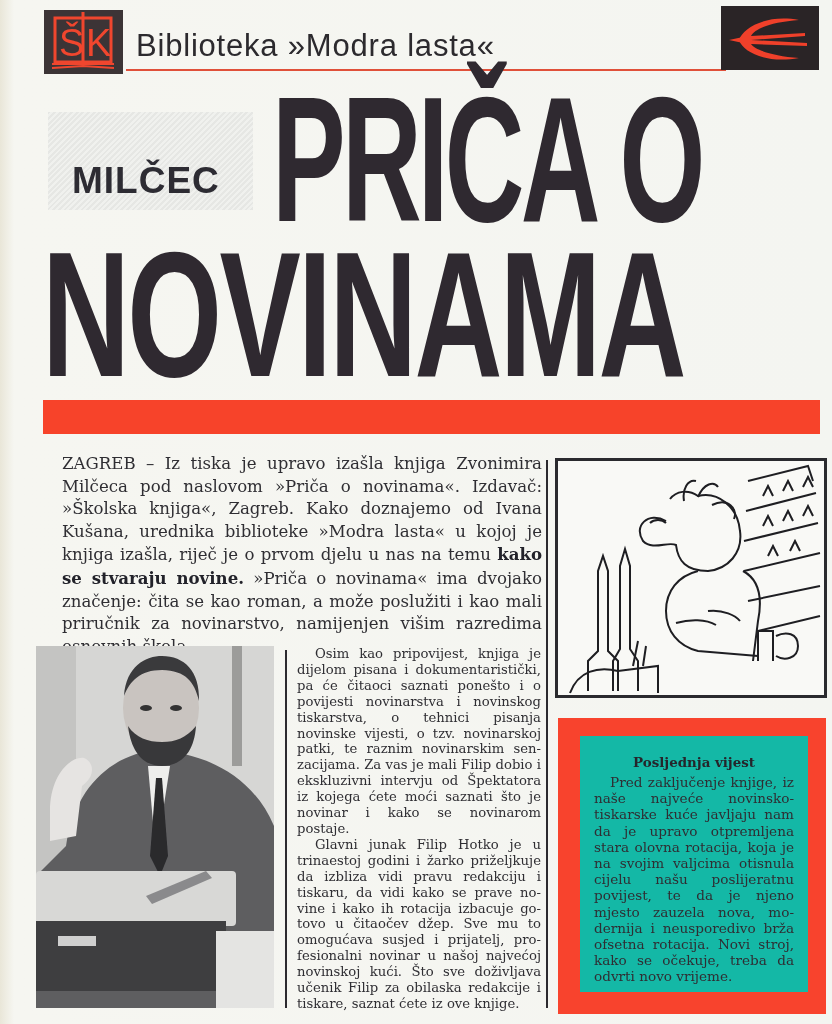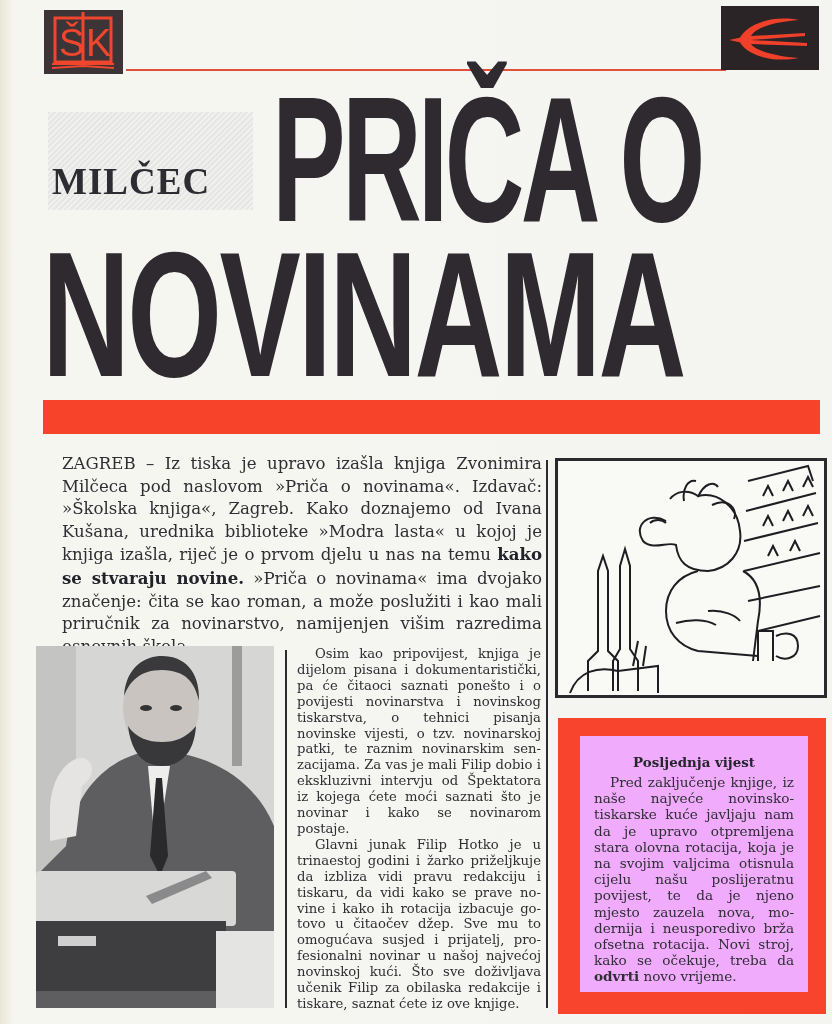--- a/index.html
+++ b/index.html
@@ -16,21 +16,21 @@
     .logo-sk { position: absolute; left: 44px; top: 10px; width: 79px; height: 64px; background: #3c3436; }
     .logo-sk svg { width: 100%; height: 100%; }
     .series { position: absolute; left: 136px; top: 28px; font-family: "Liberation Sans", sans-serif; font-size: 31px; color: #2c2a2e; letter-spacing: 0.8px; white-space: nowrap; }
     .header-rule { position: absolute; left: 126px; top: 69px; width: 600px; height: 2px; background: #e0503a; }
     .logo-swallow { position: absolute; left: 721px; top: 6px; width: 98px; height: 64px; background: #2a2426; }
     .logo-swallow svg { width: 100%; height: 100%; }
 
     
     .author { position: absolute; left: 48px; top: 112px; width: 205px; height: 98px; background: repeating-linear-gradient(135deg,#e6e7e4 0 2px,#f0f1ee 2px 4px); }
     .author-first { position: absolute; left: 68px; top: 126px; font-family: "Liberation Sans", sans-serif; font-weight: bold; font-size: 24px; letter-spacing: 2px; color: #2d2c33; }
-    .author-last { position: absolute; left: 52px; top: 160px; font-family: Liberation Serif, serif; font-weight: bold; font-size: 37px; letter-spacing: 1px; color: #2d2c33; }
+    .author-last { position: absolute; left: 72px; top: 160px; font-family: Liberation Sans, sans-serif; font-weight: bold; font-size: 37px; letter-spacing: 1px; color: #2d2c33; }
 
     
     .title-line1 { position: absolute; left: 272px; top: 80px; font-family: "Liberation Sans", sans-serif; font-weight: bold; font-size: 178px; line-height: 160px; color: #2f2930; letter-spacing: -6px; transform: scaleX(0.62); transform-origin: left top; white-space: nowrap; }
     .title-line2 { position: absolute; left: 42px; top: 240px; font-family: "Liberation Sans", sans-serif; font-weight: bold; font-size: 178px; line-height: 150px; color: #2f2930; letter-spacing: -4px; transform: scaleX(0.685); transform-origin: left top; white-space: nowrap; }
 
     .red-bar { position: absolute; left: 43px; top: 400px; width: 777px; height: 34px; background: #f7432a; }
 
     
     .lead { position: absolute; left: 62px; top: 453px; width: 480px; font-size: 16.6px; line-height: 22.6px; text-align: justify; color: #2f2e33; hyphens: manual; }
     .lead b { font-weight: bold; color: #22222a; }
@@ -44,39 +44,40 @@
     .col-rule { position: absolute; left: 285px; top: 650px; width: 2px; height: 358px; background: #2c2a2f; }
     .col2 { position: absolute; left: 297px; top: 646px; width: 244px; font-size: 13.2px; line-height: 15.9px; text-align: justify; color: #2f2e33; }
     .col2 p { text-indent: 18px; }
 
     
     .cartoon { position: absolute; left: 555px; top: 458px; width: 272px; height: 240px; border: 3px solid #2a2a2e; background: #f9f9f6; }
     .cartoon svg { width: 100%; height: 100%; }
 
     
     .news-box { position: absolute; left: 558px; top: 718px; width: 268px; height: 296px; background: #f8432d; padding: 18px 18px 22px 22px; }
-    .news-inner { background: #f0abfc; width: 100%; height: 100%; padding: 18px 14px 0 14px; }
+    .news-inner { background: #14b8a6; width: 100%; height: 100%; padding: 18px 14px 0 14px; }
     .news-title { font-size: 13.4px; font-weight: bold; text-align: center; margin-bottom: 4px; color: #25252b; }
     .news-body { font-size: 13.6px; line-height: 16.2px; text-align: justify; color: #2f2e33; text-indent: 16px; }
-    .news-body b { font-weight: bold; margin-top: 39px; }
+    .news-body b { font-weight: normal; margin-top: 39px; }
   </style>
 </head>
 <body>
 
 <div class="page">
 
   <div class="logo-sk">
     <svg viewBox="0 0 79 64">
       <rect x="11" y="8" width="56" height="44" fill="none" stroke="#f0462e" stroke-width="3"></rect>
       <line x1="39" y1="2" x2="39" y2="52" stroke="#f0462e" stroke-width="3"></line>
       <text x="15" y="46" font-family="Liberation Sans, sans-serif" font-size="38" fill="#f0462e">Š</text>
       <text x="42" y="46" font-family="Liberation Sans, sans-serif" font-size="38" fill="#f0462e">K</text>
       <path d="M8 54 L39 54 L70 54 M8 58 L39 56 L70 58" stroke="#f0462e" stroke-width="2" fill="none"></path>
     </svg>
   </div>
+  <div class="series">Biblioteka »Modra lasta«</div>
   <div class="header-rule"></div>
   <div class="logo-swallow">
     <svg viewBox="0 0 98 64">
       <path d="M78 14 C45 8 22 22 18 34 C22 46 45 58 78 52 C52 50 34 44 30 38 L86 40 L86 37 L30 34 L84 30 L84 27 L30 30 C34 22 52 16 78 14 Z" fill="#f0402a"></path>
       <path d="M8 34 L22 31 L22 37 Z" fill="#f0402a"></path>
     </svg>
   </div>
 
   <div class="author"></div>
   <div class="author-last">MILČEC</div>

